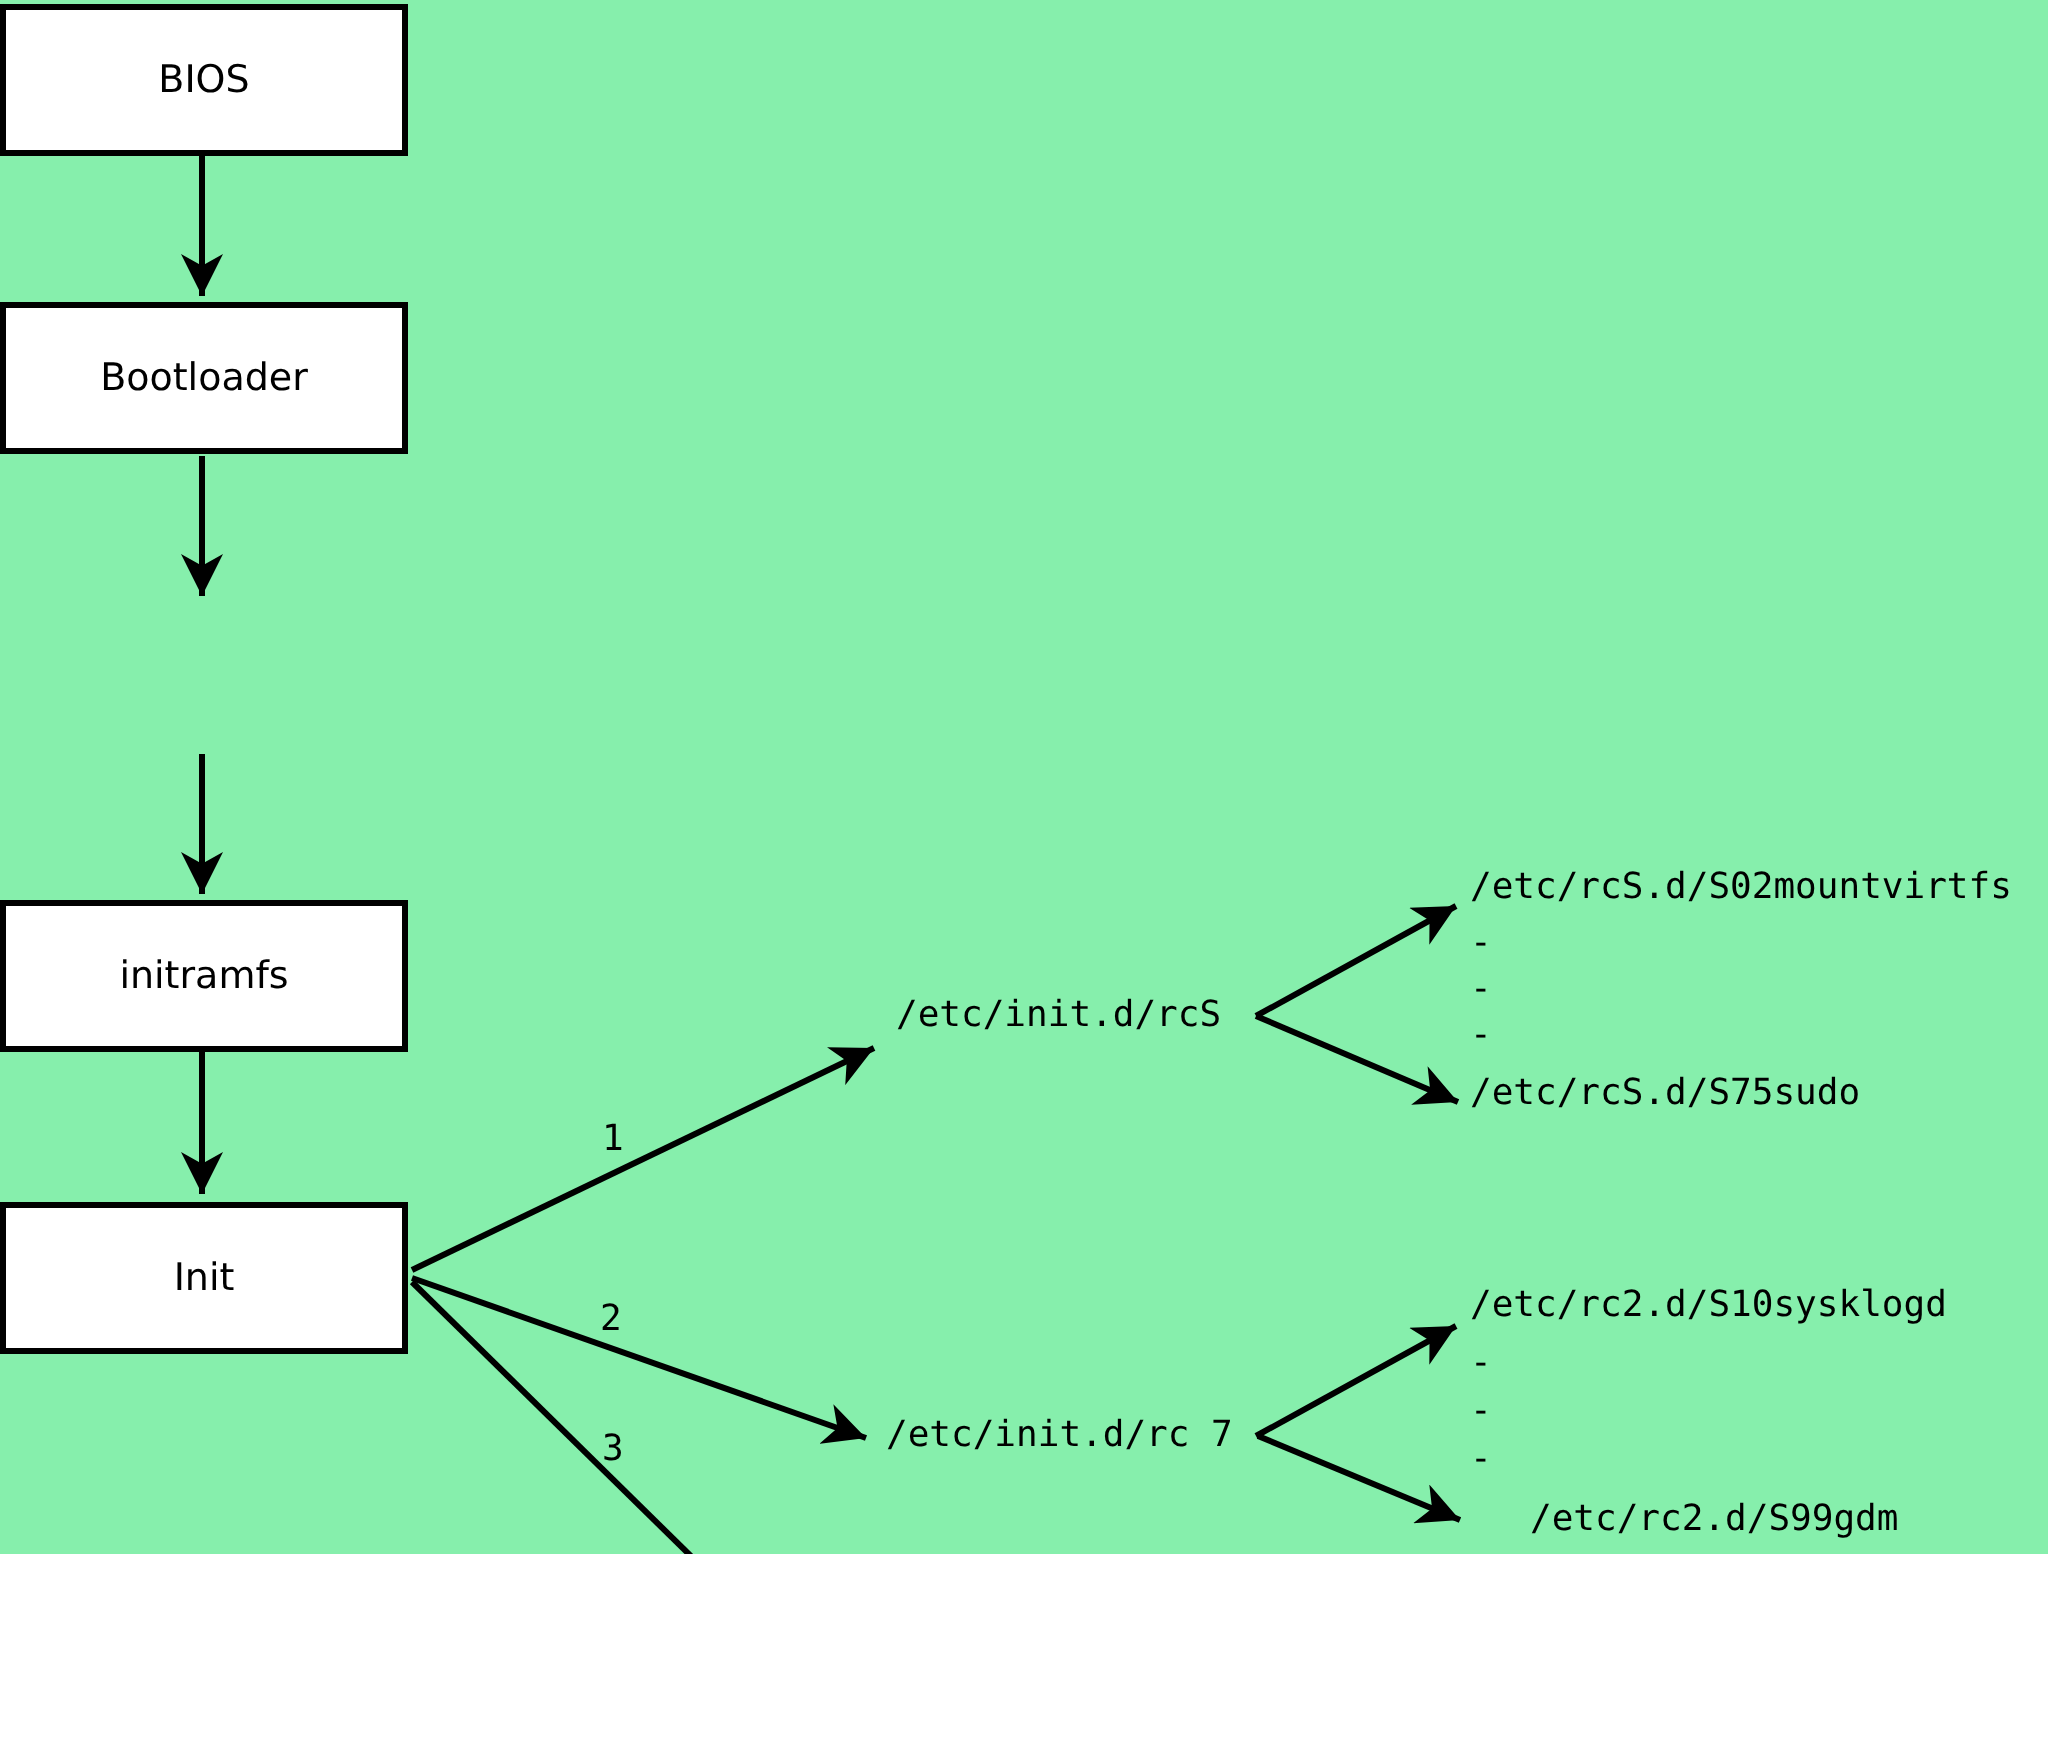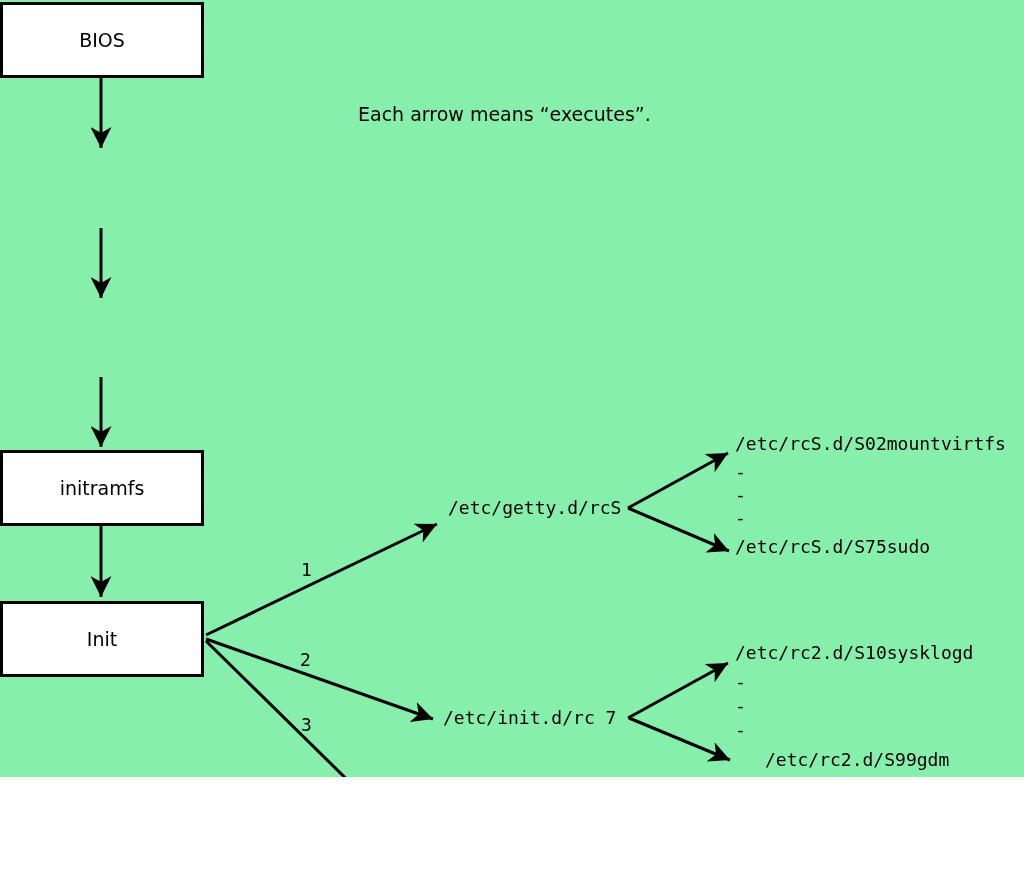--- a/index.html
+++ b/index.html
@@ -89,34 +89,36 @@
     <line x1="628" y1="508" x2="728" y2="453" marker-end="url(#ah)"></line>
     <line x1="628" y1="508" x2="729" y2="551" marker-end="url(#ah)"></line>
 
     <line x1="628" y1="718" x2="728" y2="663" marker-end="url(#ah)"></line>
     <line x1="629" y1="718" x2="730" y2="760" marker-end="url(#ah)"></line>
   </svg>
 
   <div class="box" style="top:2px">
     <span class="sans">BIOS</span>
   </div>
+  <div class="box" style="top:151px">
+    <span class="sans">Bootloader</span>
+  </div>
   <div class="box" style="top:450px">
     <span class="sans">initramfs</span>
   </div>
   <div class="box" style="top:601px">
     <span class="sans">Init</span>
   </div>
 
-  <div class="note sans">Each arrow means “executes”.</div>
 
   <div class="fan-num" style="left:301px;top:558px">1</div>
   <div class="fan-num" style="left:300px;top:648px">2</div>
   <div class="fan-num" style="left:301px;top:713px">3</div>
 
-  <div class="mono" style="left:448px;top:496px">/etc/getty.d/rcS</div>
+  <div class="mono" style="left:448px;top:496px">/etc/init.d/rcS</div>
   <div class="mono" style="left:735px;top:432px">/etc/rcS.d/S02mountvirtfs</div>
   <div class="mono" style="left:735px;top:460px">-</div>
   <div class="mono" style="left:735px;top:483px">-</div>
   <div class="mono" style="left:735px;top:506px">-</div>
   <div class="mono" style="left:735px;top:535px">/etc/rcS.d/S75sudo</div>
 
   <div class="mono" style="left:443px;top:706px">/etc/init.d/rc 7</div>
   <div class="mono" style="left:735px;top:641px">/etc/rc2.d/S10sysklogd</div>
   <div class="mono" style="left:735px;top:670px">-</div>
   <div class="mono" style="left:735px;top:694px">-</div>

